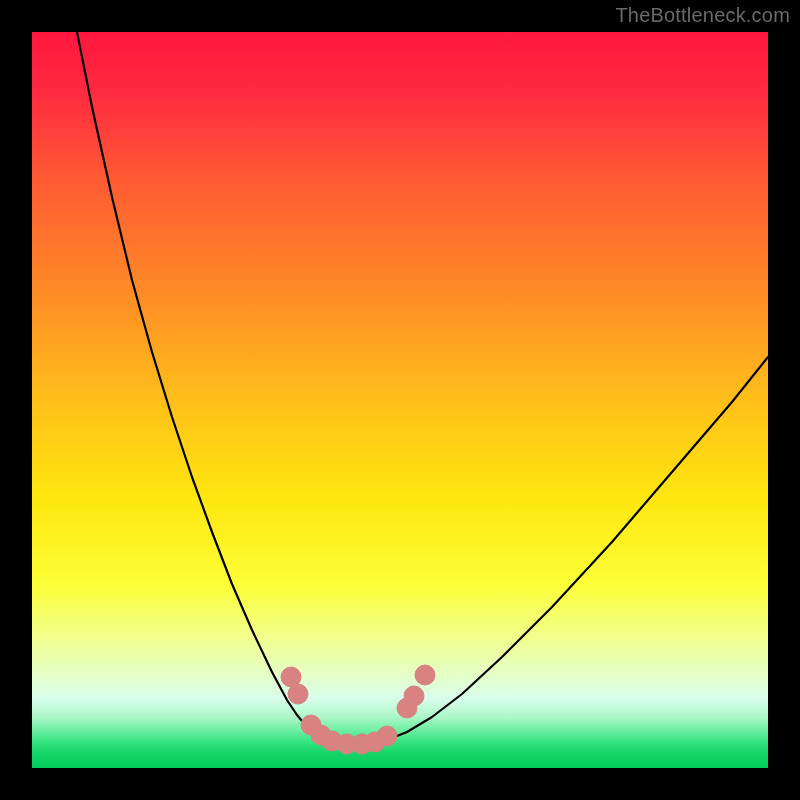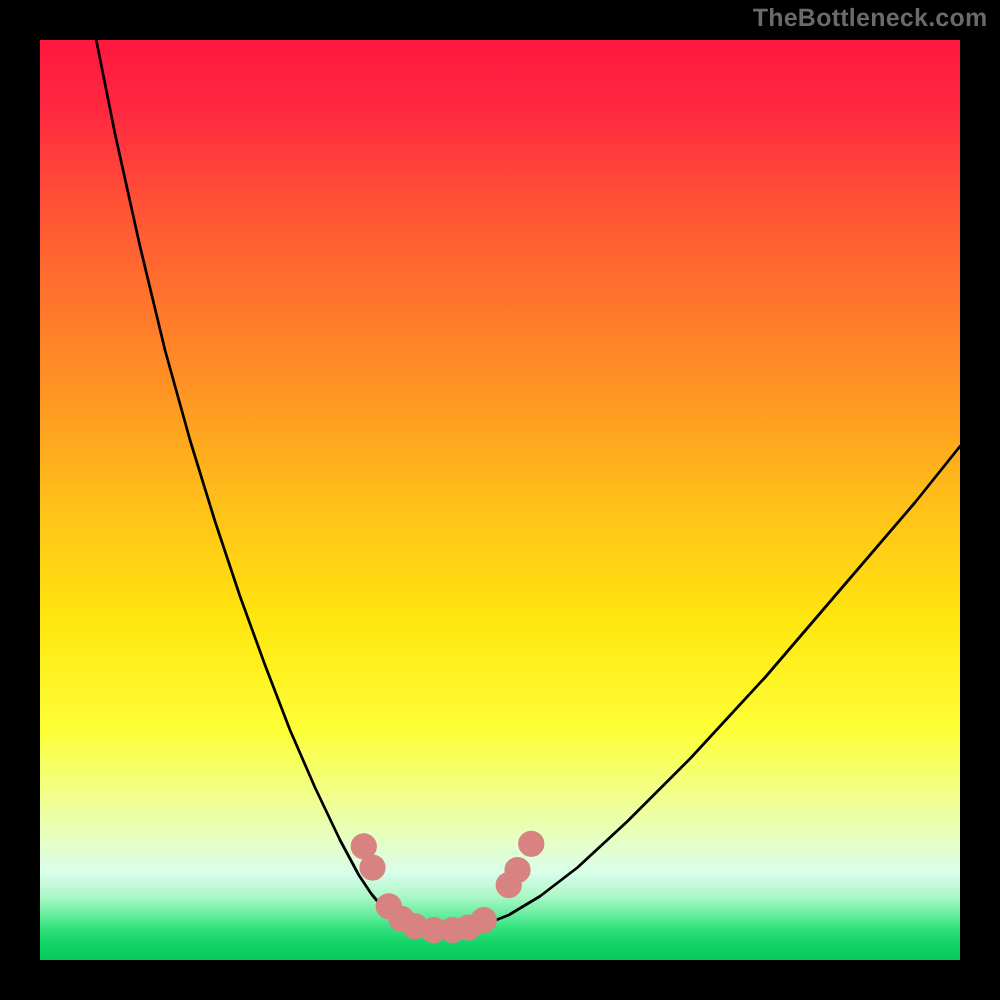--- a/index.html
+++ b/index.html
@@ -27,21 +27,21 @@
     height: 736px;
     overflow: hidden;
   }
   .attribution {
     position: absolute;
     top: 4px;
     right: 10px;
     color: #6a6a6a;
     font-size: 20px;
     letter-spacing: 0.2px;
-    font-weight: 700;
+    font-weight: 400;
   }
   svg {
     display: block;
     width: 736px;
     height: 736px;
   }
 </style>
 </head>
 <body>
 

